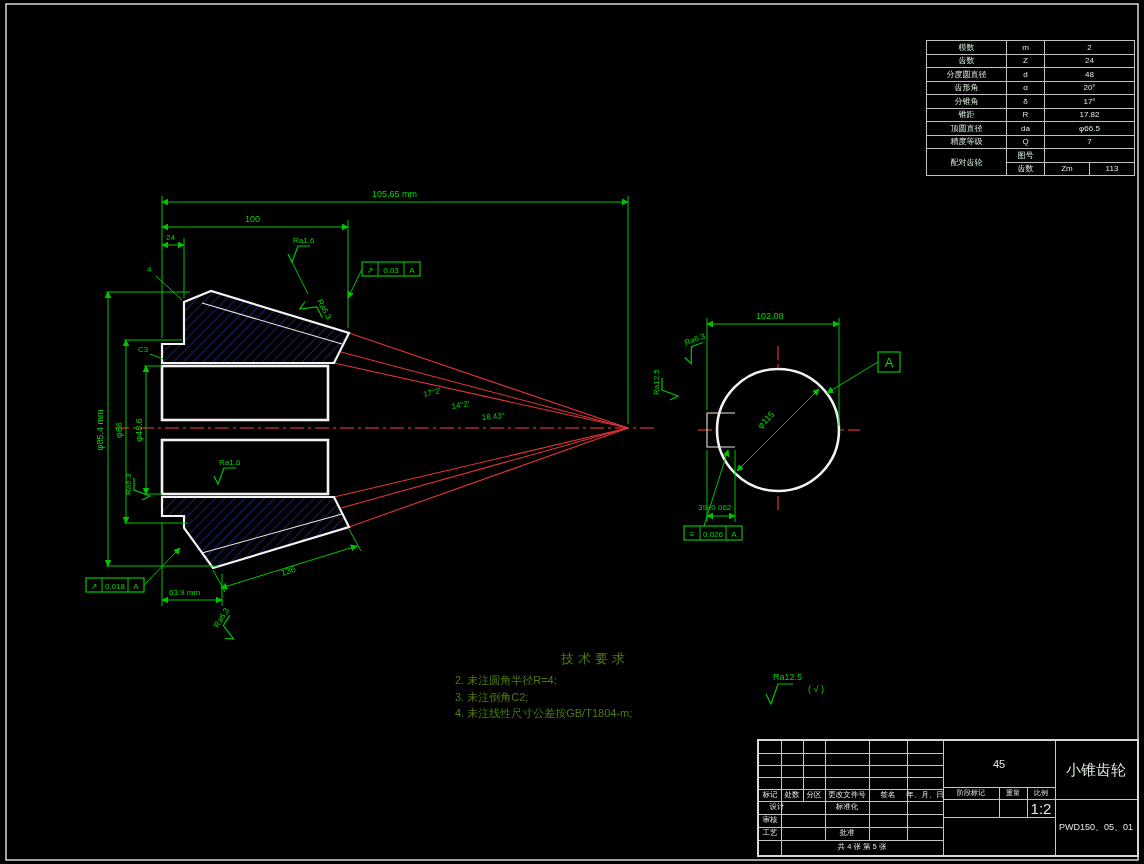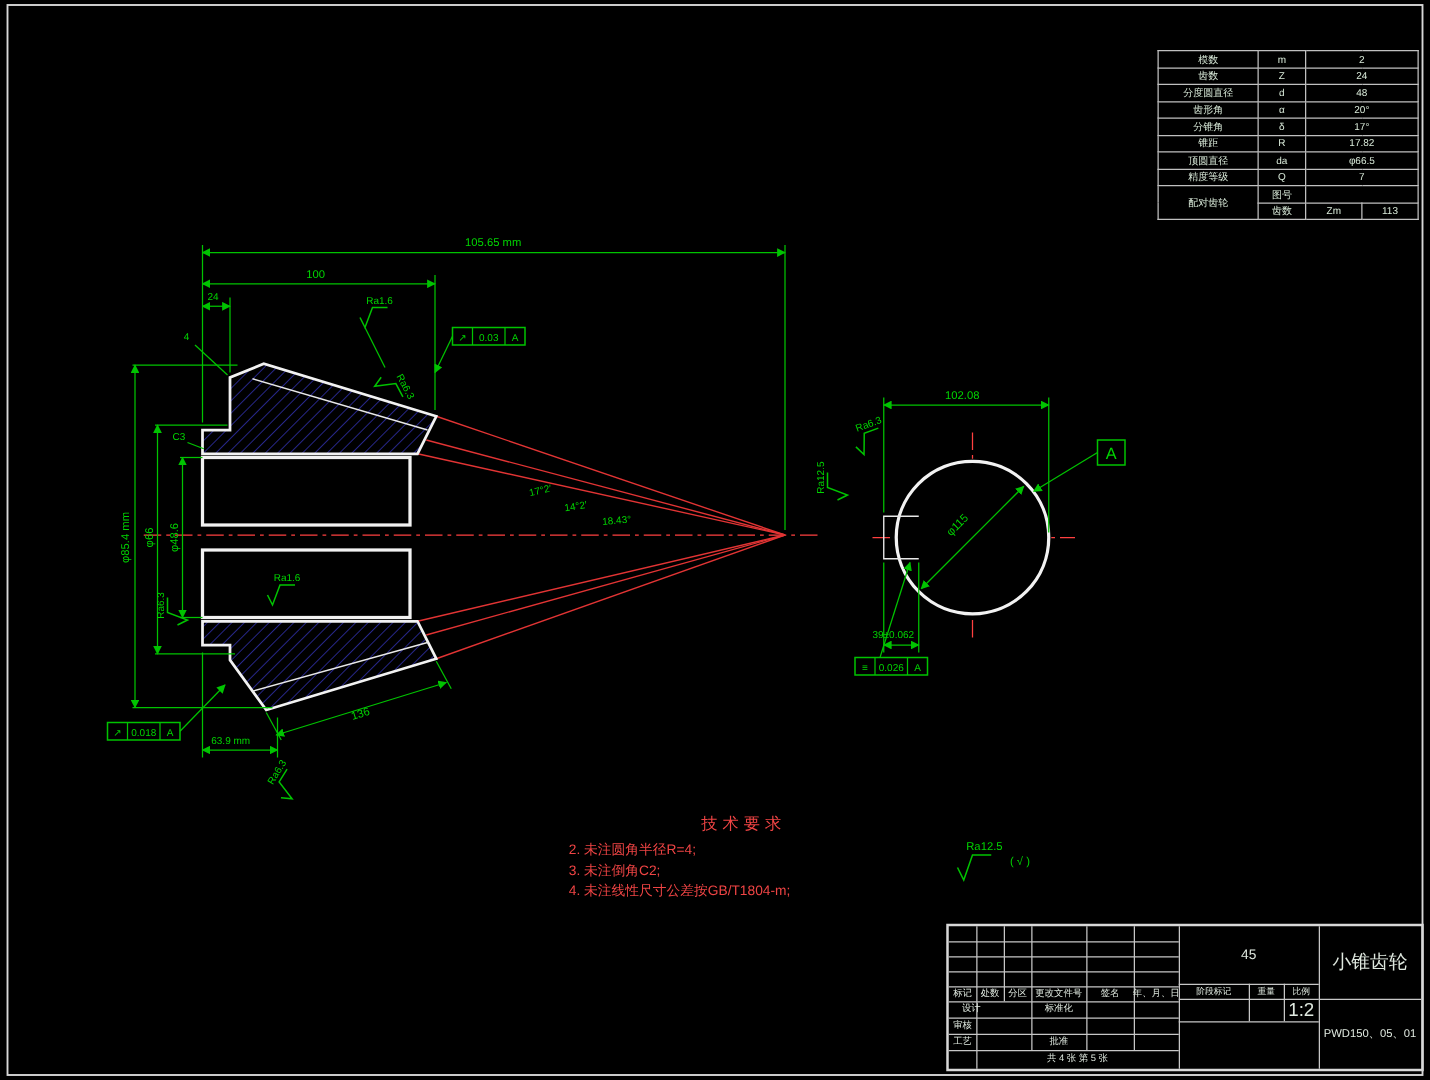--- a/index.html
+++ b/index.html
@@ -17,21 +17,21 @@
   .fin{stroke:#00c300;stroke-width:1.2;fill:none;}
   .tolbox{fill:none;stroke:#00c300;stroke-width:1.2;}
   .dimtxt{fill:#00d500;font-size:9px;}
   .small{font-size:8px;}
   
   .param-table{position:absolute;left:926px;top:4px;border-collapse:collapse;
      color:#d9ead9;font-size:8px;margin-top:36px;}
   .param-table td{border:1px solid #c0c0c0;text-align:center;height:12.5px;
      padding:0 2px;white-space:nowrap;}
   
-  .tech{position:absolute;left:455px;top:650px;width:280px;color:#ef4444;}
+  .tech{position:absolute;left:455px;top:650px;width:280px;color:#4d7c0f;}
   .tech .tr-title{text-align:center;font-size:13px;margin-bottom:4px;letter-spacing:4px;}
   .tech .tr-item{font-size:11px;line-height:16.5px;white-space:nowrap;}
   
   .tb{position:absolute;left:757px;top:739px;width:382px;height:118px;
       border:2px solid #d8d8d8;box-sizing:border-box;}
   .tb-line{position:absolute;background:#c6c6c6;}
   .tb-text{position:absolute;transform:translate(-50%,-50%);color:#dfe8df;
       font-size:7.5px;white-space:nowrap;}
 </style>
 </head>

